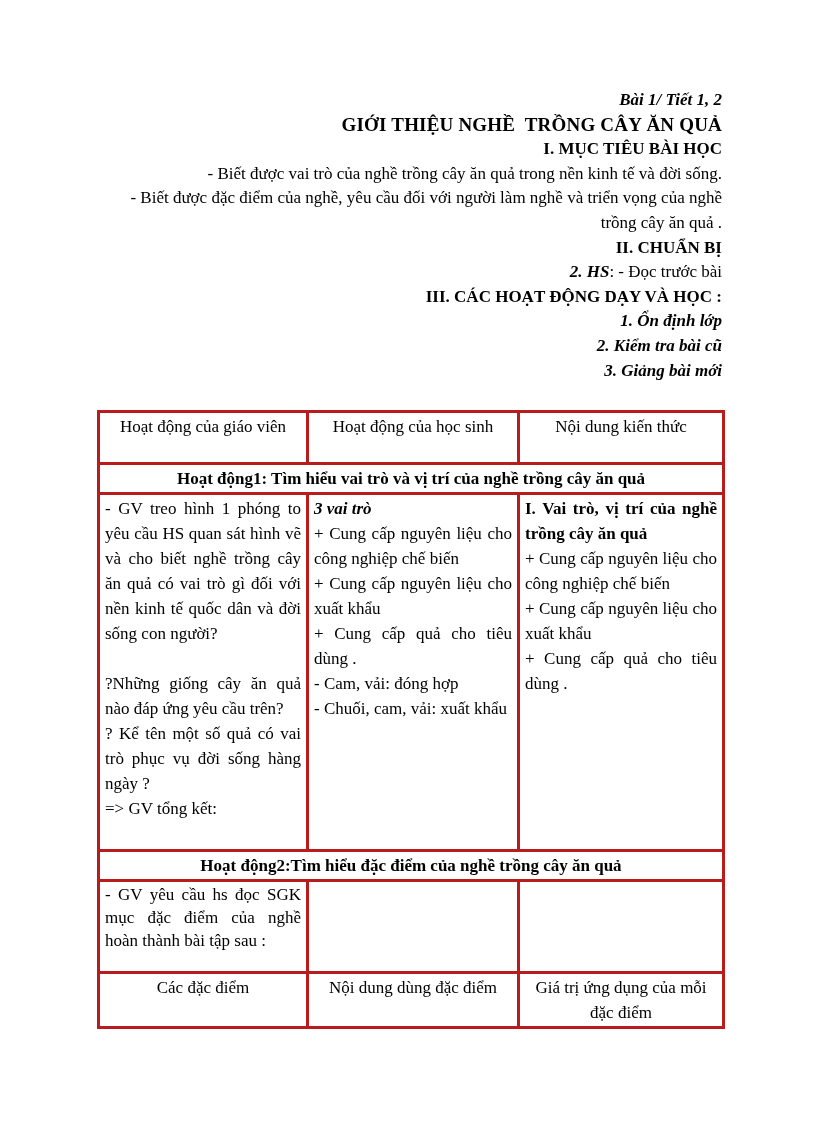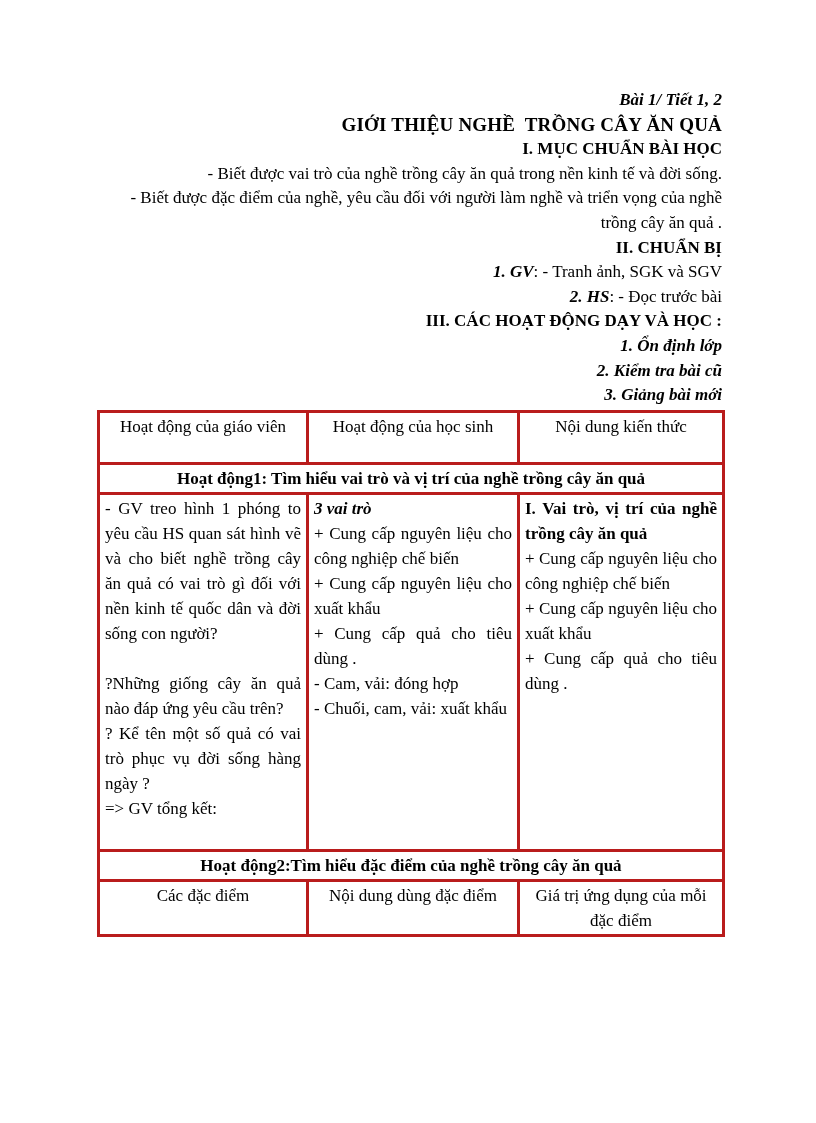--- a/index.html
+++ b/index.html
@@ -31,26 +31,25 @@
 </style>
 </head>
 <body>
 
 <div class="page">
 
   <div class="content">
     <p class="bi">Bài 1/ Tiết 1, 2</p>
     <p class="title">GIỚI THIỆU NGHỀ  TRỒNG CÂY ĂN QUẢ</p>
 
-    <p class="b">I. MỤC CHUẨN BÀI HỌC</p>
+    <p class="b">I. MỤC TIÊU BÀI HỌC</p>
     <p>- Biết được vai trò của nghề trồng cây ăn quả trong nền kinh tế và đời sống.</p>
     <p>- Biết được đặc điểm của nghề, yêu cầu đối với người làm nghề và triển vọng của nghề trồng cây ăn quả .</p>
 
     <p class="b">II. CHUẨN BỊ</p>
-    <p><span class="bi">1. GV</span><span>: - Tranh ảnh, SGK và SGV</span></p>
     <p><span class="bi">2. HS</span><span>: - Đọc trước bài</span></p>
 
     <p class="b">III. CÁC HOẠT ĐỘNG DẠY VÀ HỌC :</p>
     <p class="bi">1. Ổn định lớp</p>
     <p class="bi">2. Kiểm tra bài cũ</p>
     <p class="bi">3. Giảng bài mới</p>
   </div>
 
   <table class="doc-table">
     <colgroup>
@@ -91,20 +90,27 @@
         <p>+ Cung cấp nguyên liệu cho công nghiệp chế biến</p>
         <p>+ Cung cấp nguyên liệu cho xuất khẩu</p>
         <p>+ Cung cấp quả cho tiêu dùng .</p>
       </td>
     </tr>
 
     <tr class="act-row">
       <td colspan="3" class="center">Hoạt động2:Tìm hiểu đặc điểm của nghề trồng cây ăn quả</td>
     </tr>
 
+    <tr class="gv-row">
+      <td>
+        <p>- GV yêu cầu hs đọc SGK mục đặc điểm của nghề hoàn thành bài tập sau :</p>
+      </td>
+      <td></td>
+      <td></td>
+    </tr>
 
     <tr class="sub-row">
       <td class="center">Các đặc điểm</td>
       <td class="center"><span class="wrap-narrow">Nội dung dùng đặc điểm</span></td>
       <td class="center"><span class="wrap-narrow">Giá trị ứng dụng của mỗi đặc điểm</span></td>
     </tr>
   </tbody>
     </table>
 
 </div>

